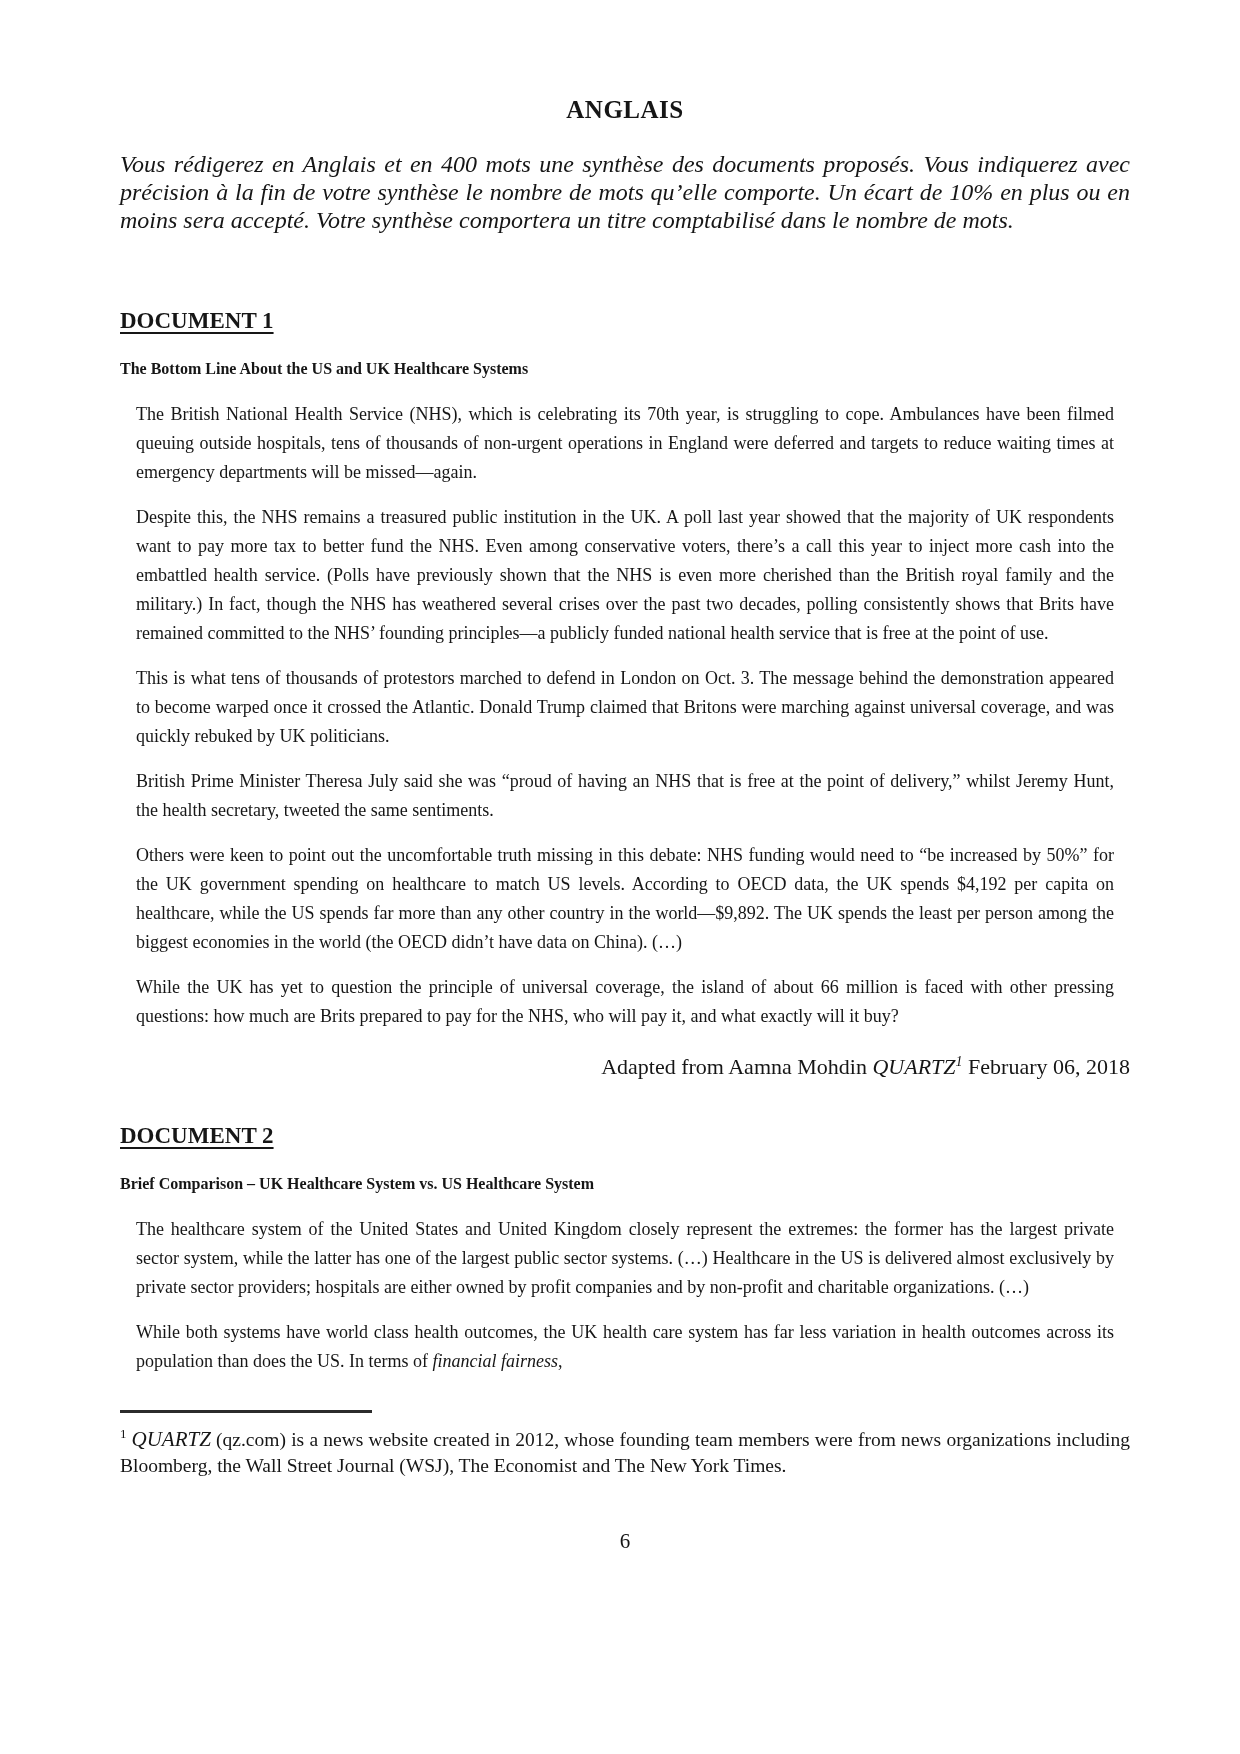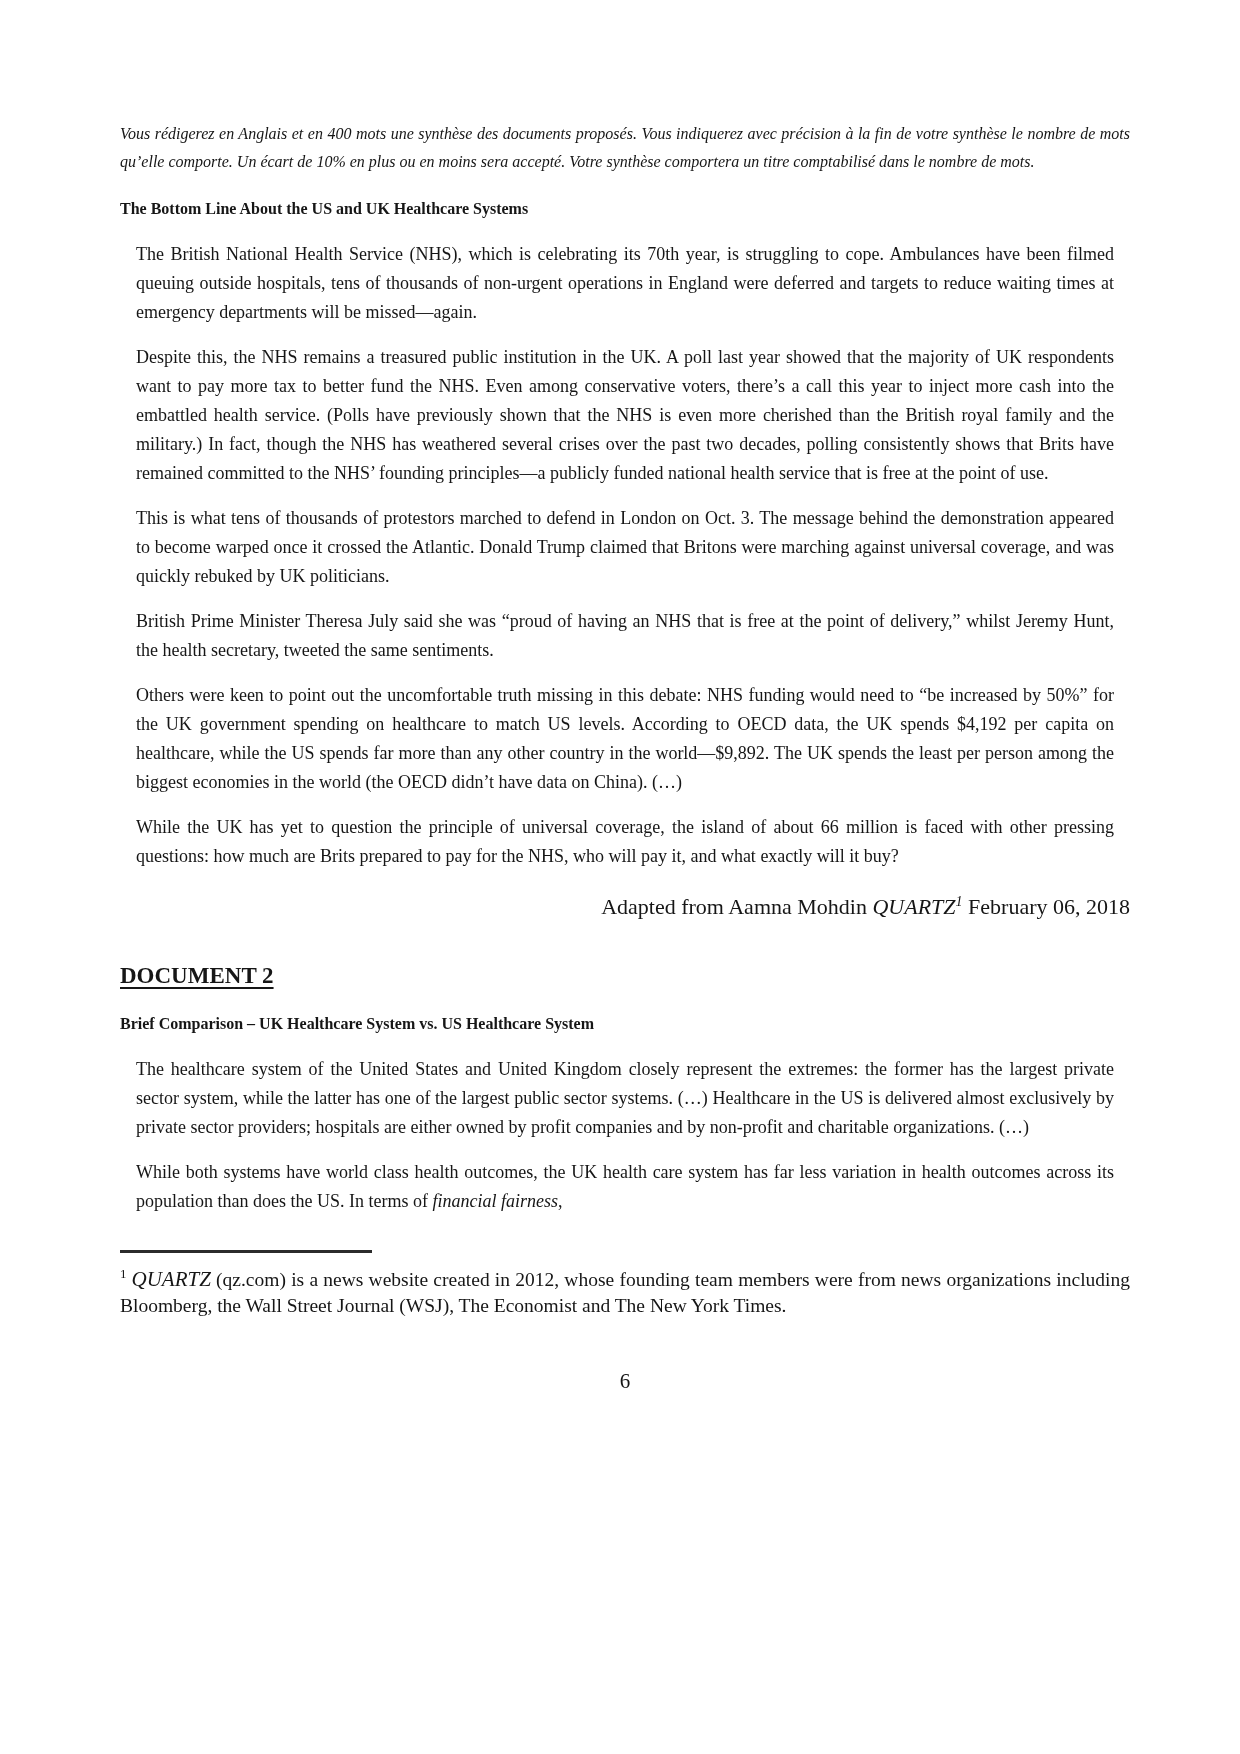--- a/index.html
+++ b/index.html
@@ -17,21 +17,21 @@
     margin: 0;
     text-align: center;
     font-size: 25px;
     line-height: 30px;
     font-weight: bold;
     letter-spacing: 0.5px;
   }
   .intro {
     margin: 25px 0 0 0;
     font-style: italic;
-    font-size: 16px;
+    font-size: 24px;
     line-height: 28px;
     text-align: justify;
   }
   .doc-label {
     margin: 72px 0 0 0;
     font-size: 23px;
     line-height: 30px;
     font-weight: bold;
     text-decoration: underline;
     text-decoration-thickness: 2px;
@@ -79,24 +79,26 @@
     text-align: center;
     font-size: 21px;
     line-height: 24px;
   }
 </style>
 </head>
 <body>
 
 <div class="page">
 
+  <h1 class="title">ANGLAIS</h1>
 
   <p class="intro">Vous rédigerez en Anglais et en 400 mots une synthèse des documents proposés. Vous indiquerez avec précision à la fin de votre synthèse le nombre de mots qu’elle comporte. Un écart de 10% en plus ou en moins sera accepté. Votre synthèse comportera un titre comptabilisé dans le nombre de mots.</p>
 
   <section>
+    <h2 class="doc-label">DOCUMENT 1</h2>
     <h3 class="doc-title">The Bottom Line About the US and UK Healthcare Systems</h3>
 
     <p class="para first">The British National Health Service (NHS), which is celebrating its 70th year, is struggling to cope. Ambulances have been filmed queuing outside hospitals, tens of thousands of non-urgent operations in England were deferred and targets to reduce waiting times at emergency departments will be missed—again.</p>
     <p class="para">Despite this, the NHS remains a treasured public institution in the UK. A poll last year showed that the majority of UK respondents want to pay more tax to better fund the NHS. Even among conservative voters, there’s a call this year to inject more cash into the embattled health service. (Polls have previously shown that the NHS is even more cherished than the British royal family and the military.) In fact, though the NHS has weathered several crises over the past two decades, polling consistently shows that Brits have remained committed to the NHS’ founding principles—a publicly funded national health service that is free at the point of use.</p>
     <p class="para">This is what tens of thousands of protestors marched to defend in London on Oct. 3. The message behind the demonstration appeared to become warped once it crossed the Atlantic. Donald Trump claimed that Britons were marching against universal coverage, and was quickly rebuked by UK politicians.</p>
     <p class="para">British Prime Minister Theresa July said she was “proud of having an NHS that is free at the point of delivery,” whilst Jeremy Hunt, the health secretary, tweeted the same sentiments.</p>
     <p class="para">Others were keen to point out the uncomfortable truth missing in this debate: NHS funding would need to “be increased by 50%” for the UK government spending on healthcare to match US levels. According to OECD data, the UK spends $4,192 per capita on healthcare, while the US spends far more than any other country in the world—$9,892. The UK spends the least per person among the biggest economies in the world (the OECD didn’t have data on China). (…)</p>
     <p class="para">While the UK has yet to question the principle of universal coverage, the island of about 66 million is faced with other pressing questions: how much are Brits prepared to pay for the NHS, who will pay it, and what exactly will it buy?</p>
 
     <p class="attribution"><span>Adapted from Aamna Mohdin </span><span class="src">QUARTZ</span><sup>1</sup><span> February 06, 2018</span></p>

